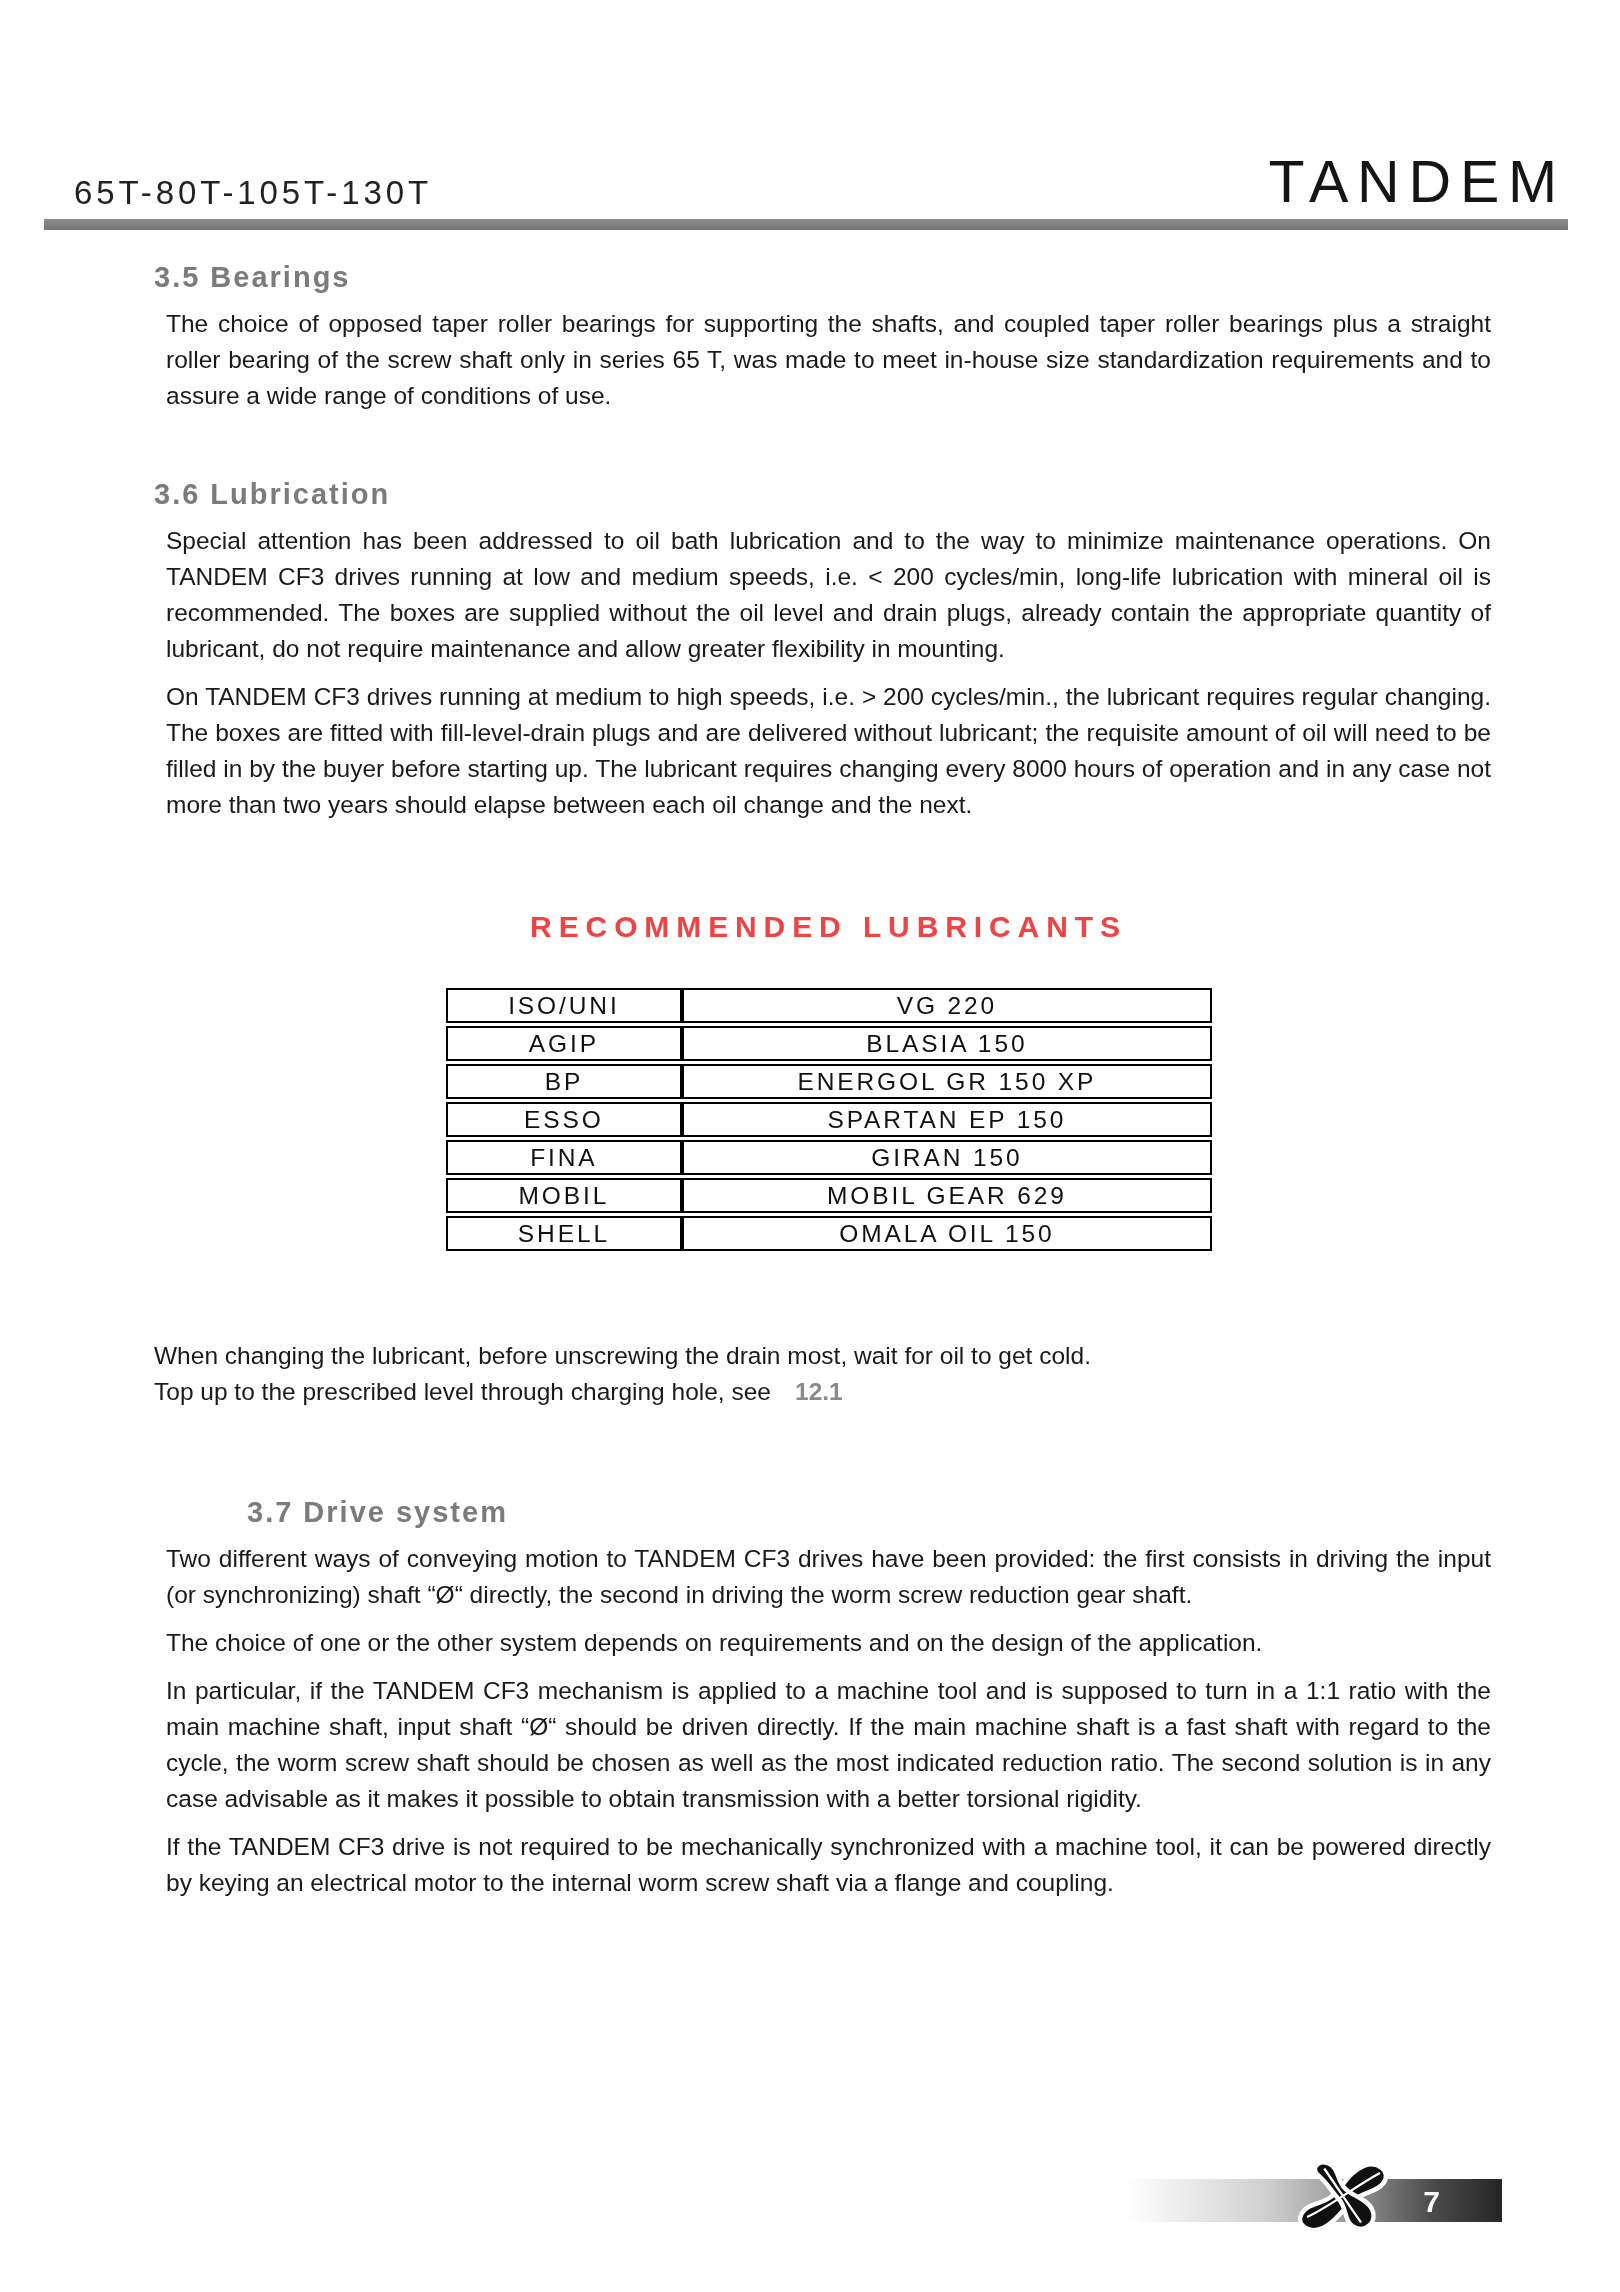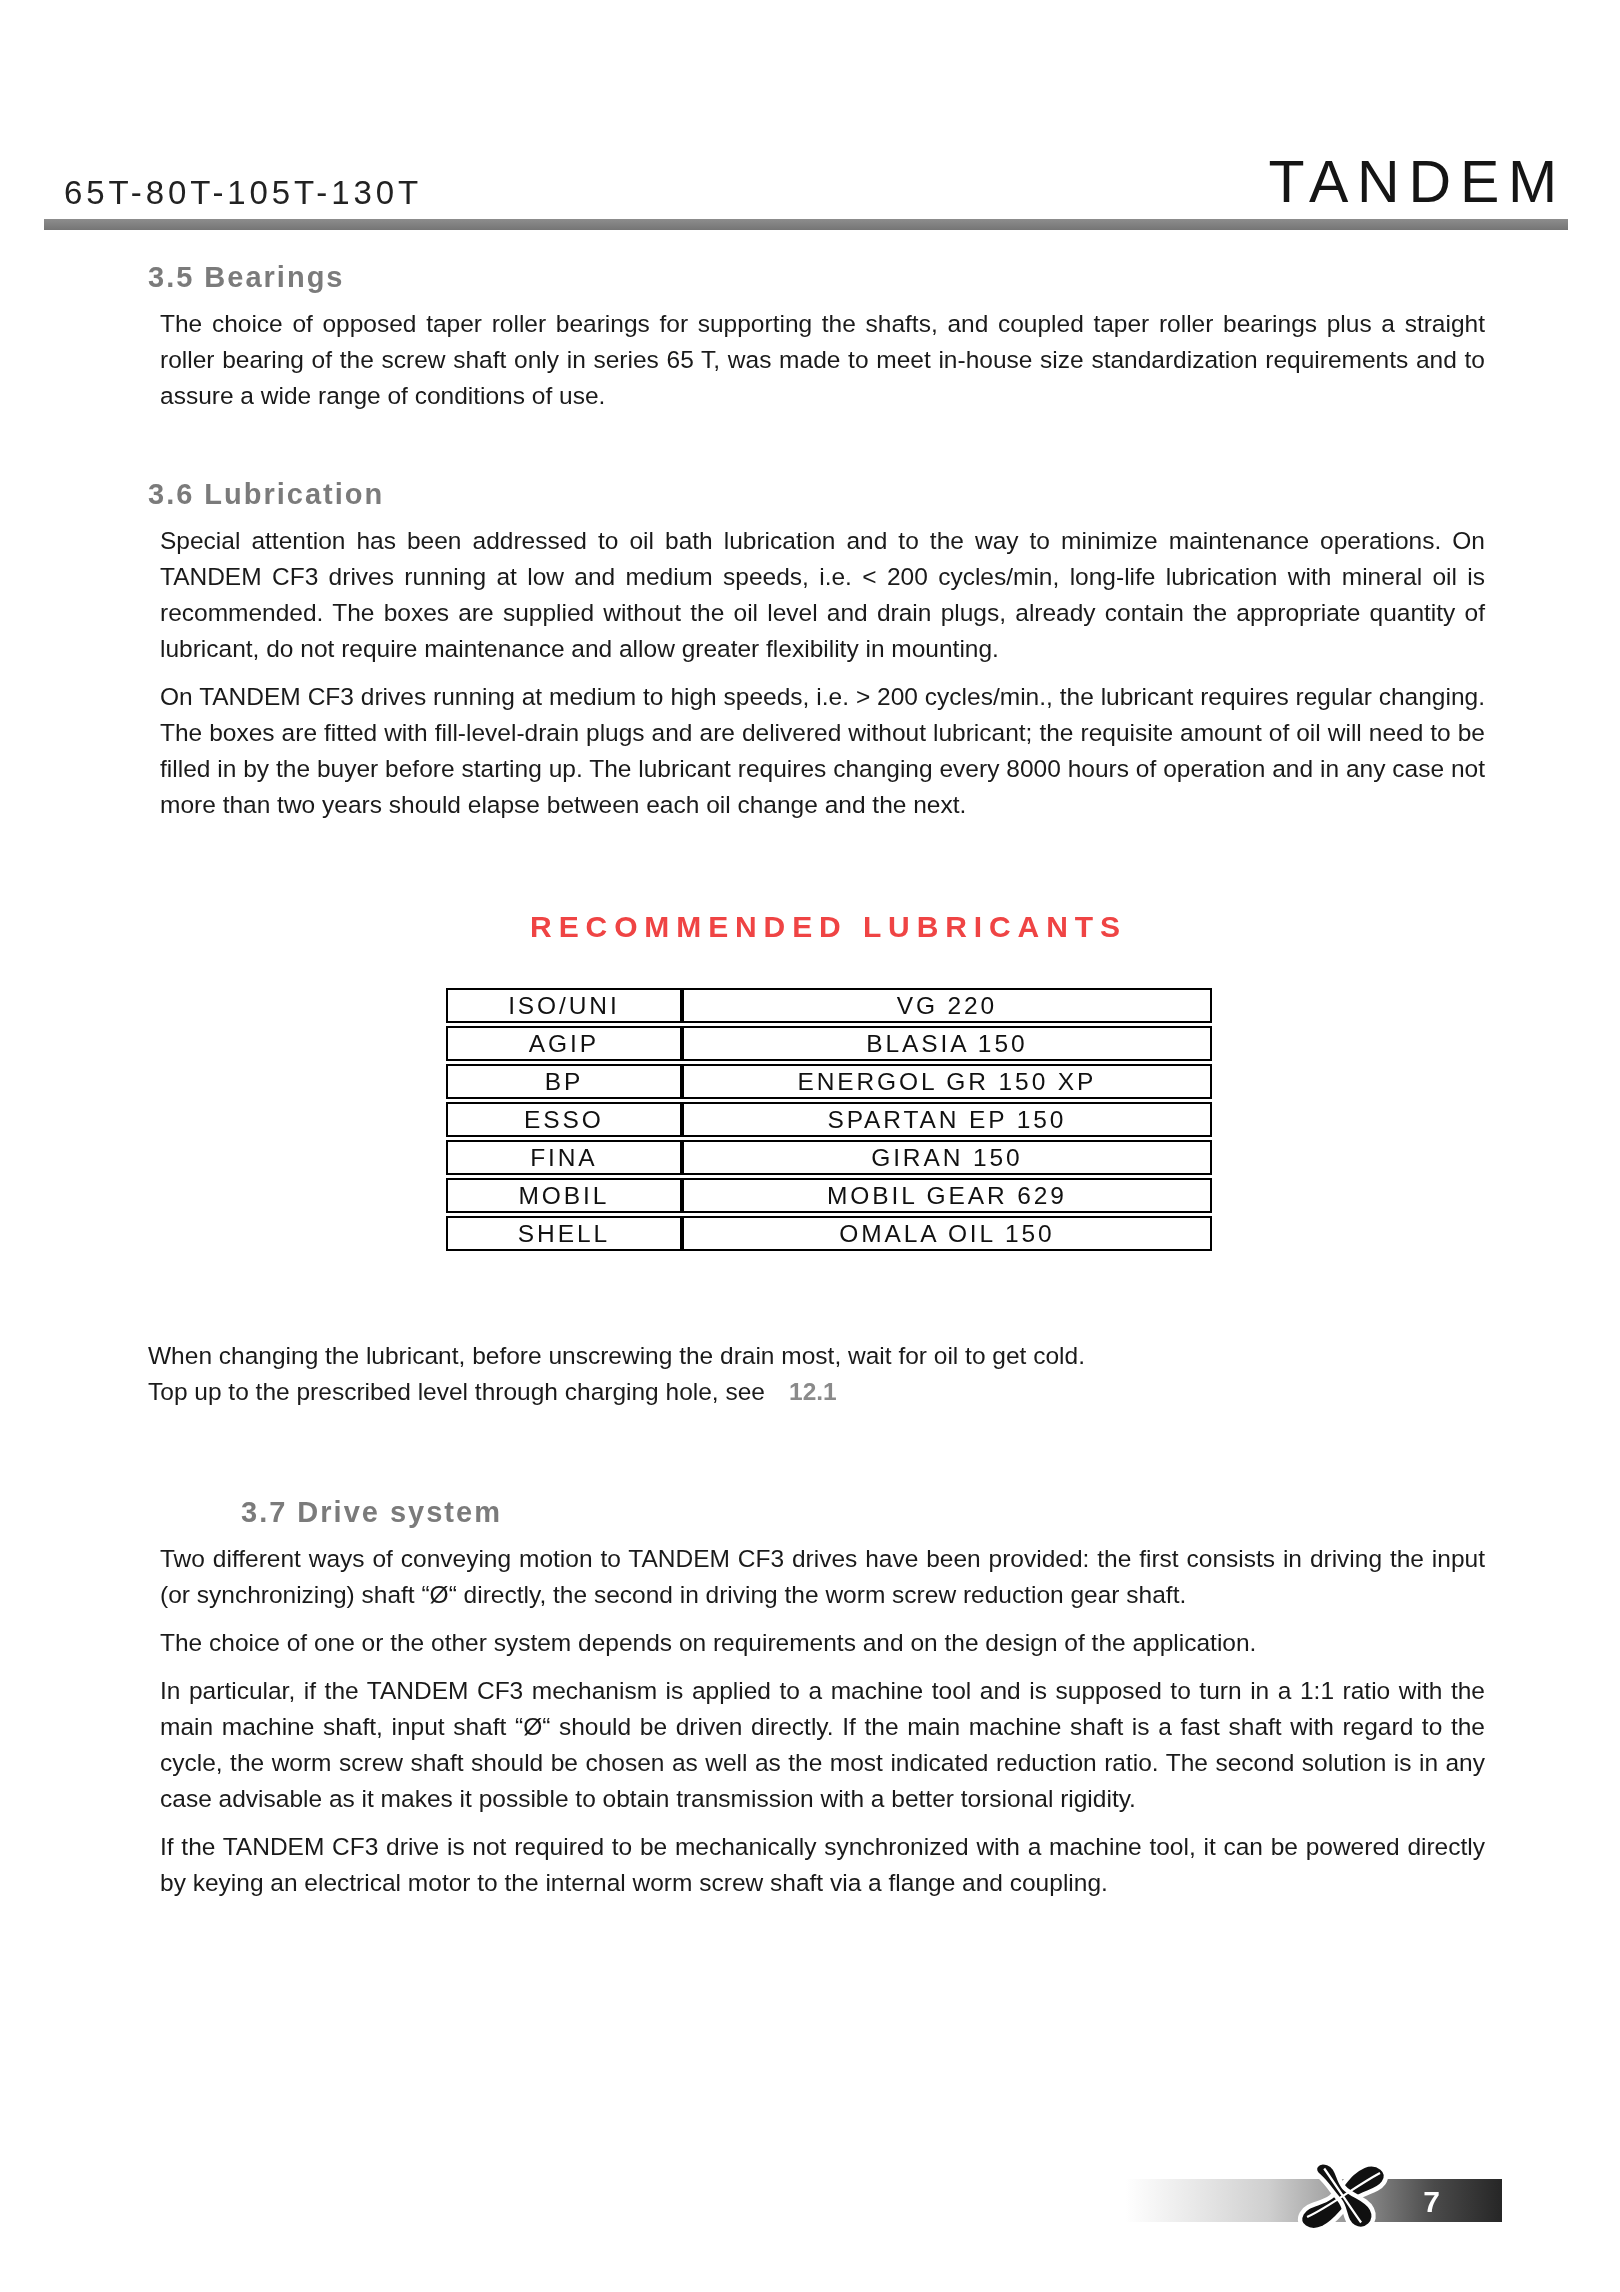--- a/index.html
+++ b/index.html
@@ -6,38 +6,38 @@
   .page{
     position:relative;
     width:1620px;height:2293px;
     background:#ffffff;
     font-family:"Liberation Sans",sans-serif;
     color:#1a1a1a;
     overflow:hidden;
   }
 
   
-  .header{position:absolute;top:153px;left:64px;right:54px;height:59px;}
+  .header{position:absolute;top:153px;left:74px;right:54px;height:59px;}
   .model-range{
     position:absolute;left:0;bottom:0;
     font-size:33px;letter-spacing:3.9px;color:#222;
     font-weight:400;white-space:nowrap;
   }
   .brand{
     position:absolute;right:0;bottom:-3.9px;
     font-size:59px;letter-spacing:8.8px;color:#151515;
     font-weight:400;white-space:nowrap;
   }
   .header-rule{
     position:absolute;top:219px;left:44px;width:1524px;height:10.8px;
     background:linear-gradient(to bottom,#8d8d8d,#757575);
   }
 
   
-  .content-block{position:absolute;left:148px;width:1349px;}
+  .content-block{position:absolute;left:154px;width:1349px;}
   h2.sec-head{
     margin:0 0 7.8px 0;
     font-size:29px;font-weight:bold;color:#7b7b7b;letter-spacing:2px;
   }
   .sec-head.indented{padding-left:93px;}
   p.body-par{
     margin:12px;
     font-size:24.5px;line-height:36px;
     text-align:justify;
   }

